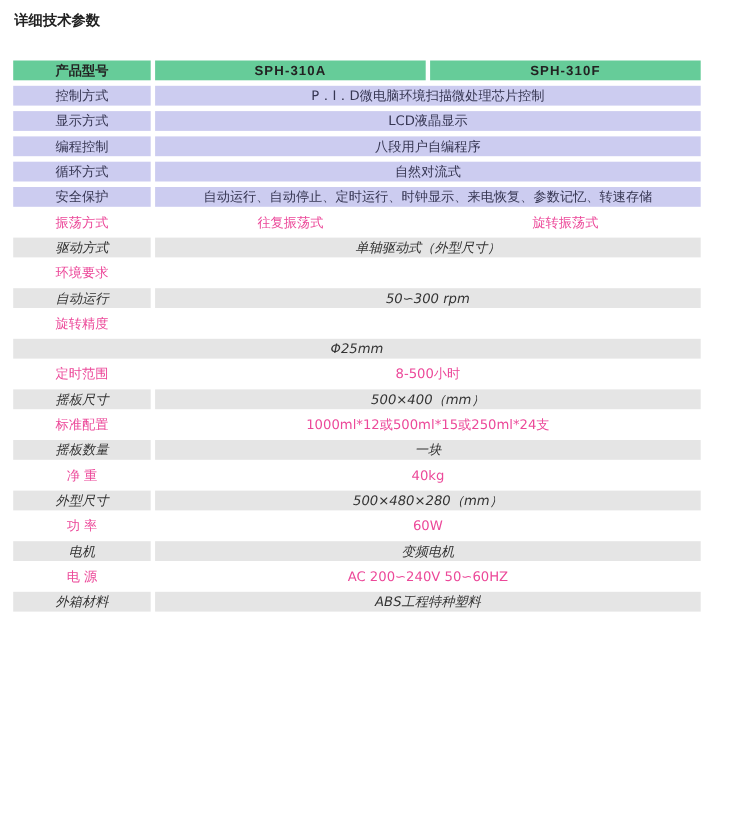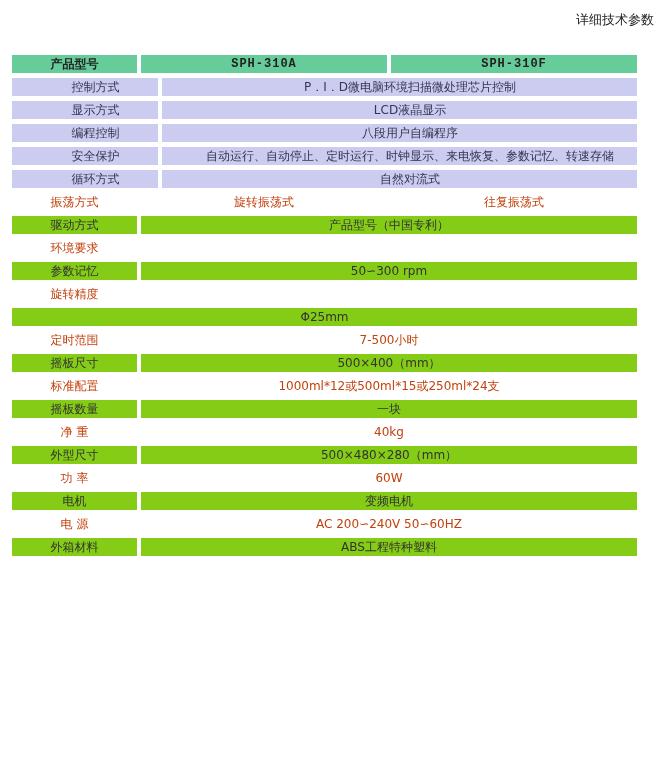--- a/index.html
+++ b/index.html
@@ -10,26 +10,25 @@
     height: 763px;
     overflow: hidden;
     font-family: "DejaVu Sans", "Liberation Sans", sans-serif;
   }
   .page {
     width: 670px;
     height: 763px;
     background: #ffffff;
   }
   .page-title {
-    margin: 12px 16px 0 13px;
+    margin: 12px 4px 0 13px;
     font-size: 13px;
     line-height: 16px;
-    font-weight: normal;
+    font-weight: bold;
     color: #222222;
-    text-align: right;
   }
   .spec-table {
     margin: 27px 0 0 12px;
     width: 625px;
   }
   .row {
     display: flex;
     gap: 4px;
     height: 18px;
     margin-bottom: 5px;
@@ -47,27 +46,27 @@
   .value-cell { flex: 1 1 auto; }
   .value-split { flex: 1 1 auto; display: flex; gap: 4px; }
   .half { flex: 1 1 0; }
 
   .green {
     background: #66cc99;
     color: #222222;
     font-weight: bold;
   }
   .model-font {
-    font-family: Liberation Mono, monospace;
+    font-family: Liberation Sans, sans-serif;
     font-size: 12px;
     letter-spacing: 1px;
   }
-  .lavender { background: #ccccf0; color: #363652; padding-left: 21px; }
-  .gray     { background: #84cc16; color: #333333; }
-  .white    { background: #ffffff; color: #c2410c; }
+  .lavender { background: #ccccf0; color: #363652; }
+  .gray     { background: #e5e5e5; color: #333333; font-style: italic; }
+  .white    { background: #ffffff; color: #ec4899; }
 </style>
 </head>
 <body>
 
 <div class="page">
 
   <div class="page-title">详细技术参数</div>
 
   <div class="spec-table">
 
@@ -86,54 +85,54 @@
         </div>
         <div class="row">
           <div class="cell label-cell lavender">显示方式</div>
           <div class="cell value-cell lavender">LCD液晶显示</div>
         </div>
         <div class="row">
           <div class="cell label-cell lavender">编程控制</div>
           <div class="cell value-cell lavender">八段用户自编程序</div>
         </div>
         <div class="row">
+          <div class="cell label-cell lavender">循环方式</div>
+          <div class="cell value-cell lavender">自然对流式</div>
+        </div>
+        <div class="row">
           <div class="cell label-cell lavender">安全保护</div>
           <div class="cell value-cell lavender">自动运行、自动停止、定时运行、时钟显示、来电恢复、参数记忆、转速存储</div>
         </div>
         <div class="row">
-          <div class="cell label-cell lavender">循环方式</div>
-          <div class="cell value-cell lavender">自然对流式</div>
-        </div>
-        <div class="row">
           <div class="cell label-cell white">振荡方式</div>
           <div class="value-split">
+            <div class="cell half white">往复振荡式</div>
             <div class="cell half white">旋转振荡式</div>
-            <div class="cell half white">往复振荡式</div>
           </div>
         </div>
         <div class="row">
           <div class="cell label-cell gray">驱动方式</div>
-          <div class="cell value-cell gray">产品型号（中国专利）</div>
+          <div class="cell value-cell gray">单轴驱动式（外型尺寸）</div>
         </div>
         <div class="row">
           <div class="cell label-cell white">环境要求</div>
         </div>
         <div class="row">
-          <div class="cell label-cell gray">参数记忆</div>
+          <div class="cell label-cell gray">自动运行</div>
           <div class="cell value-cell gray">50∽300 rpm</div>
         </div>
         <div class="row">
           <div class="cell label-cell white">旋转精度</div>
         </div>
         <div class="row">
           <div class="cell value-cell gray">Φ25mm</div>
         </div>
         <div class="row">
           <div class="cell label-cell white">定时范围</div>
-          <div class="cell value-cell white">7-500小时</div>
+          <div class="cell value-cell white">8-500小时</div>
         </div>
         <div class="row">
           <div class="cell label-cell gray">摇板尺寸</div>
           <div class="cell value-cell gray">500×400（mm）</div>
         </div>
         <div class="row">
           <div class="cell label-cell white">标准配置</div>
           <div class="cell value-cell white">1000ml*12或500ml*15或250ml*24支</div>
         </div>
         <div class="row">

